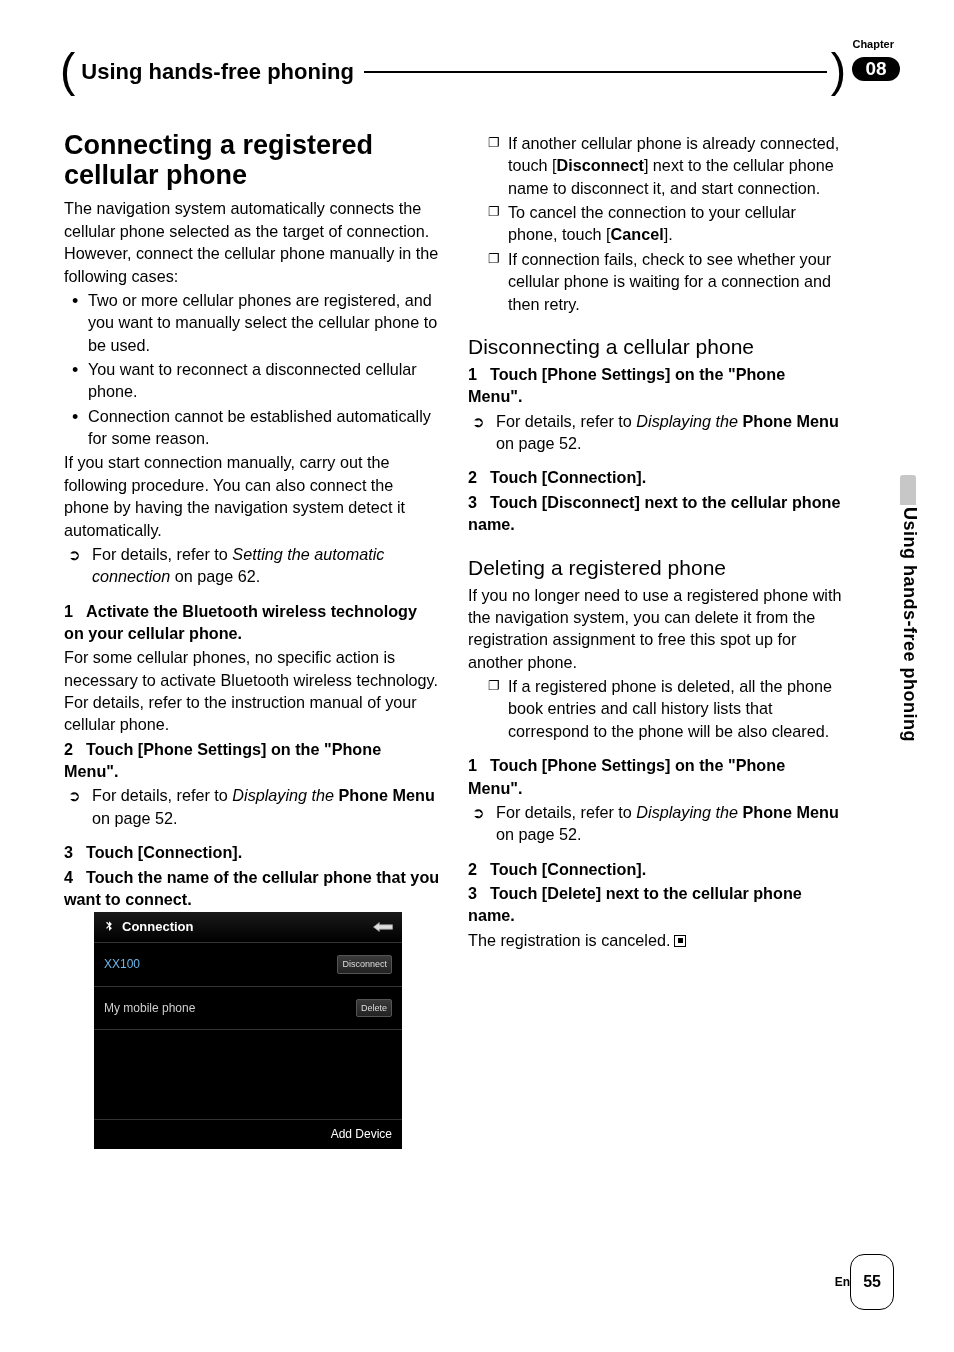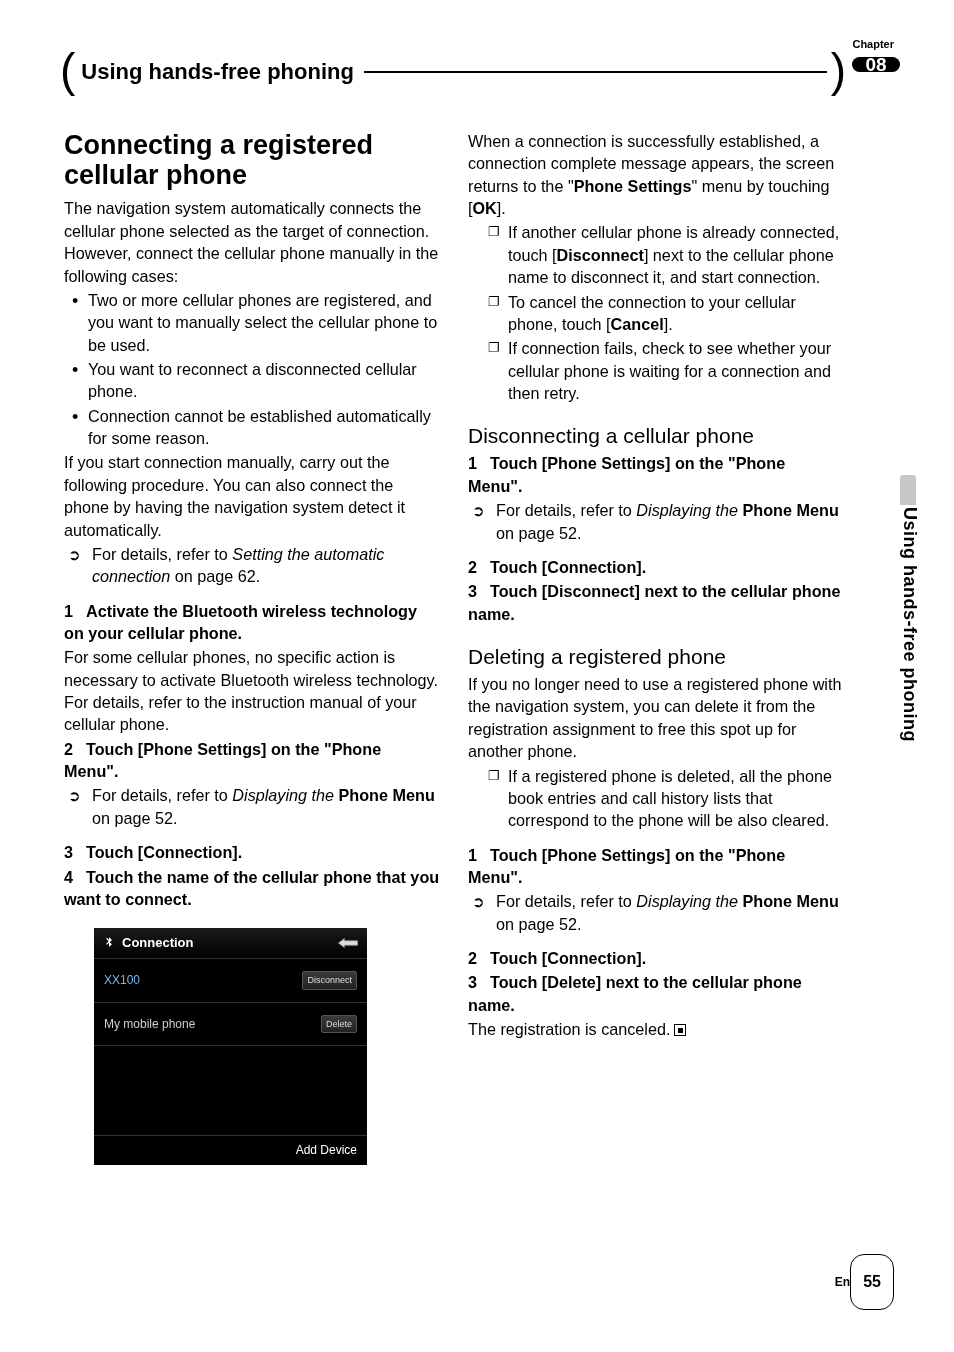--- a/index.html
+++ b/index.html
@@ -1,19 +1,19 @@
 <!DOCTYPE html>
 <html><head>
 <meta charset="utf-8">
 <style>
   * { box-sizing: border-box; margin: 0; padding: 0; }
   html, body { width: 954px; height: 1352px; background: #fff; font-family: Arial, Helvetica, sans-serif; color: #000; }
   .page { position: relative; width: 954px; height: 1352px; padding: 50px 60px 40px 60px; }
   .chapter-label { position: absolute; top: 38px; right: 60px; font-size: 11px; font-weight: bold; }
-  .chapter-pill { position: absolute; top: 57px; right: 54px; width: 48px; height: 15px; background: #000; border-radius: 15px; color: #fff; font-size: 19px; font-weight: bold; display: flex; align-items: center; justify-content: center; }
+  .chapter-pill { position: absolute; top: 57px; right: 54px; width: 48px; height: 24px; background: #000; border-radius: 15px; color: #fff; font-size: 19px; font-weight: bold; display: flex; align-items: center; justify-content: center; }
   .header-bar { position: absolute; top: 57px; left: 60px; right: 108px; height: 30px; display: flex; align-items: center; }
   .header-bar .paren-left, .header-bar .paren-right { font-size: 46px; font-weight: 300; line-height: 30px; position: relative; top: -2px; }
   .header-bar .title { font-size: 22px; font-weight: 900; padding: 0 6px; }
   .header-bar .line { flex: 1; height: 2px; background: #000; margin-left: 4px; margin-right: 4px; }
   .side-tab { position: absolute; right: 38px; top: 475px; width: 22px; height: 320px; }
   .side-tab .gray { position: absolute; top: 0; right: 0; width: 16px; height: 30px; background: #c7c7c7; border-radius: 3px 3px 0 0; }
   .side-tab .text { position: absolute; top: 32px; right: -4px; writing-mode: vertical-rl; font-size: 18px; font-weight: bold; letter-spacing: 0.5px; }
   .content { position: absolute; top: 130px; left: 64px; right: 110px; bottom: 90px; column-count: 2; column-gap: 28px; column-fill: auto; font-size: 16.2px; line-height: 1.38; }
   .content h1 { font-size: 27px; font-weight: 900; line-height: 1.12; margin-bottom: 7px; break-after: avoid; }
   .content h2 { font-size: 21px; font-weight: 400; line-height: 1.15; margin-top: 20px; margin-bottom: 4px; break-after: avoid; }
@@ -24,21 +24,21 @@
   .bullets li::before { content: "•"; position: absolute; left: 2px; top: 0; font-size: 18px; }
   .pointer-block { padding-left: 28px; position: relative; margin: 2px 0; }
   .pointer-block .p-icon { position: absolute; left: 4px; top: 2px; font-size: 15px; }
   .step-hd { font-weight: bold; margin-top: 12px; margin-bottom: 2px; }
   .step-hd .num { display: inline-block; width: 22px; }
   .notes { list-style: none; padding-left: 20px; margin: 2px 0; }
   .notes li { position: relative; padding-left: 20px; margin-bottom: 2px; }
   .notes li::before { content: "❐"; position: absolute; left: 0; top: 2px; font-size: 13px; }
   .italic { font-style: italic; }
   .bold { font-weight: bold; }
-  .screenshot { margin: 18px 0 10px 30px; width: 273px; background: #000; font-size: 12px; color: #cfcfcf; break-inside: avoid; }
+  .screenshot { margin: 2px 0 10px 30px; width: 308px; background: #000; font-size: 12px; color: #cfcfcf; break-inside: avoid; }
   .ss-top { display: flex; align-items: center; justify-content: space-between; padding: 6px 8px; background: linear-gradient(#1a1a1a,#000); }
   .ss-top .left { display: flex; align-items: center; gap: 6px; color: #fff; font-weight: bold; font-size: 13px; }
   .ss-row { display: flex; align-items: center; justify-content: space-between; padding: 12px 10px; border-top: 1px solid #333; }
   .ss-row.sel { color: #6fb7e8; }
   .ss-btn { font-size: 9px; background: linear-gradient(#3a3a3a,#222); border: 1px solid #555; border-radius: 2px; padding: 2px 4px; color: #ddd; }
   .ss-empty { height: 90px; border-top: 1px solid #333; }
   .ss-bottom { border-top: 1px solid #333; padding: 6px 10px; text-align: right; color: #fff; font-size: 12px; }
   .bt-icon { width: 14px; height: 14px; }
   .back-icon { width: 22px; height: 14px; }
   .end-mark { display: inline-block; border: 1.5px solid #000; width: 12px; height: 12px; position: relative; top: 1px; margin-left: 4px; }
@@ -115,23 +115,20 @@
         <span>My mobile phone</span>
         <span class="ss-btn">Delete</span>
       </div>
       <div class="ss-empty"></div>
       <div class="ss-bottom">Add Device</div>
     </div>
 
 
     <div class="spacer-col"></div>
 
-    <p>
-      <span>When a connection is successfully established, a connection complete message appears, the screen returns to the "</span><span class="bold">Phone Settings</span><span>" menu by touching [</span><span class="bold">OK</span><span>].</span>
-    </p>
     <ul class="notes">
       <li><span>If another cellular phone is already connected, touch [</span><span class="bold">Disconnect</span><span>] next to the cellular phone name to disconnect it, and start connection.</span></li>
       <li><span>To cancel the connection to your cellular phone, touch [</span><span class="bold">Cancel</span><span>].</span></li>
       <li>If connection fails, check to see whether your cellular phone is waiting for a connection and then retry.</li>
     </ul>
 
     <h2>Disconnecting a cellular phone</h2>
     <p class="step-hd" style="margin-top:4px"><span class="num">1</span><span>Touch [Phone Settings] on the "Phone Menu".</span></p>
     <div class="pointer-block">
       <span class="p-icon">➲</span>

